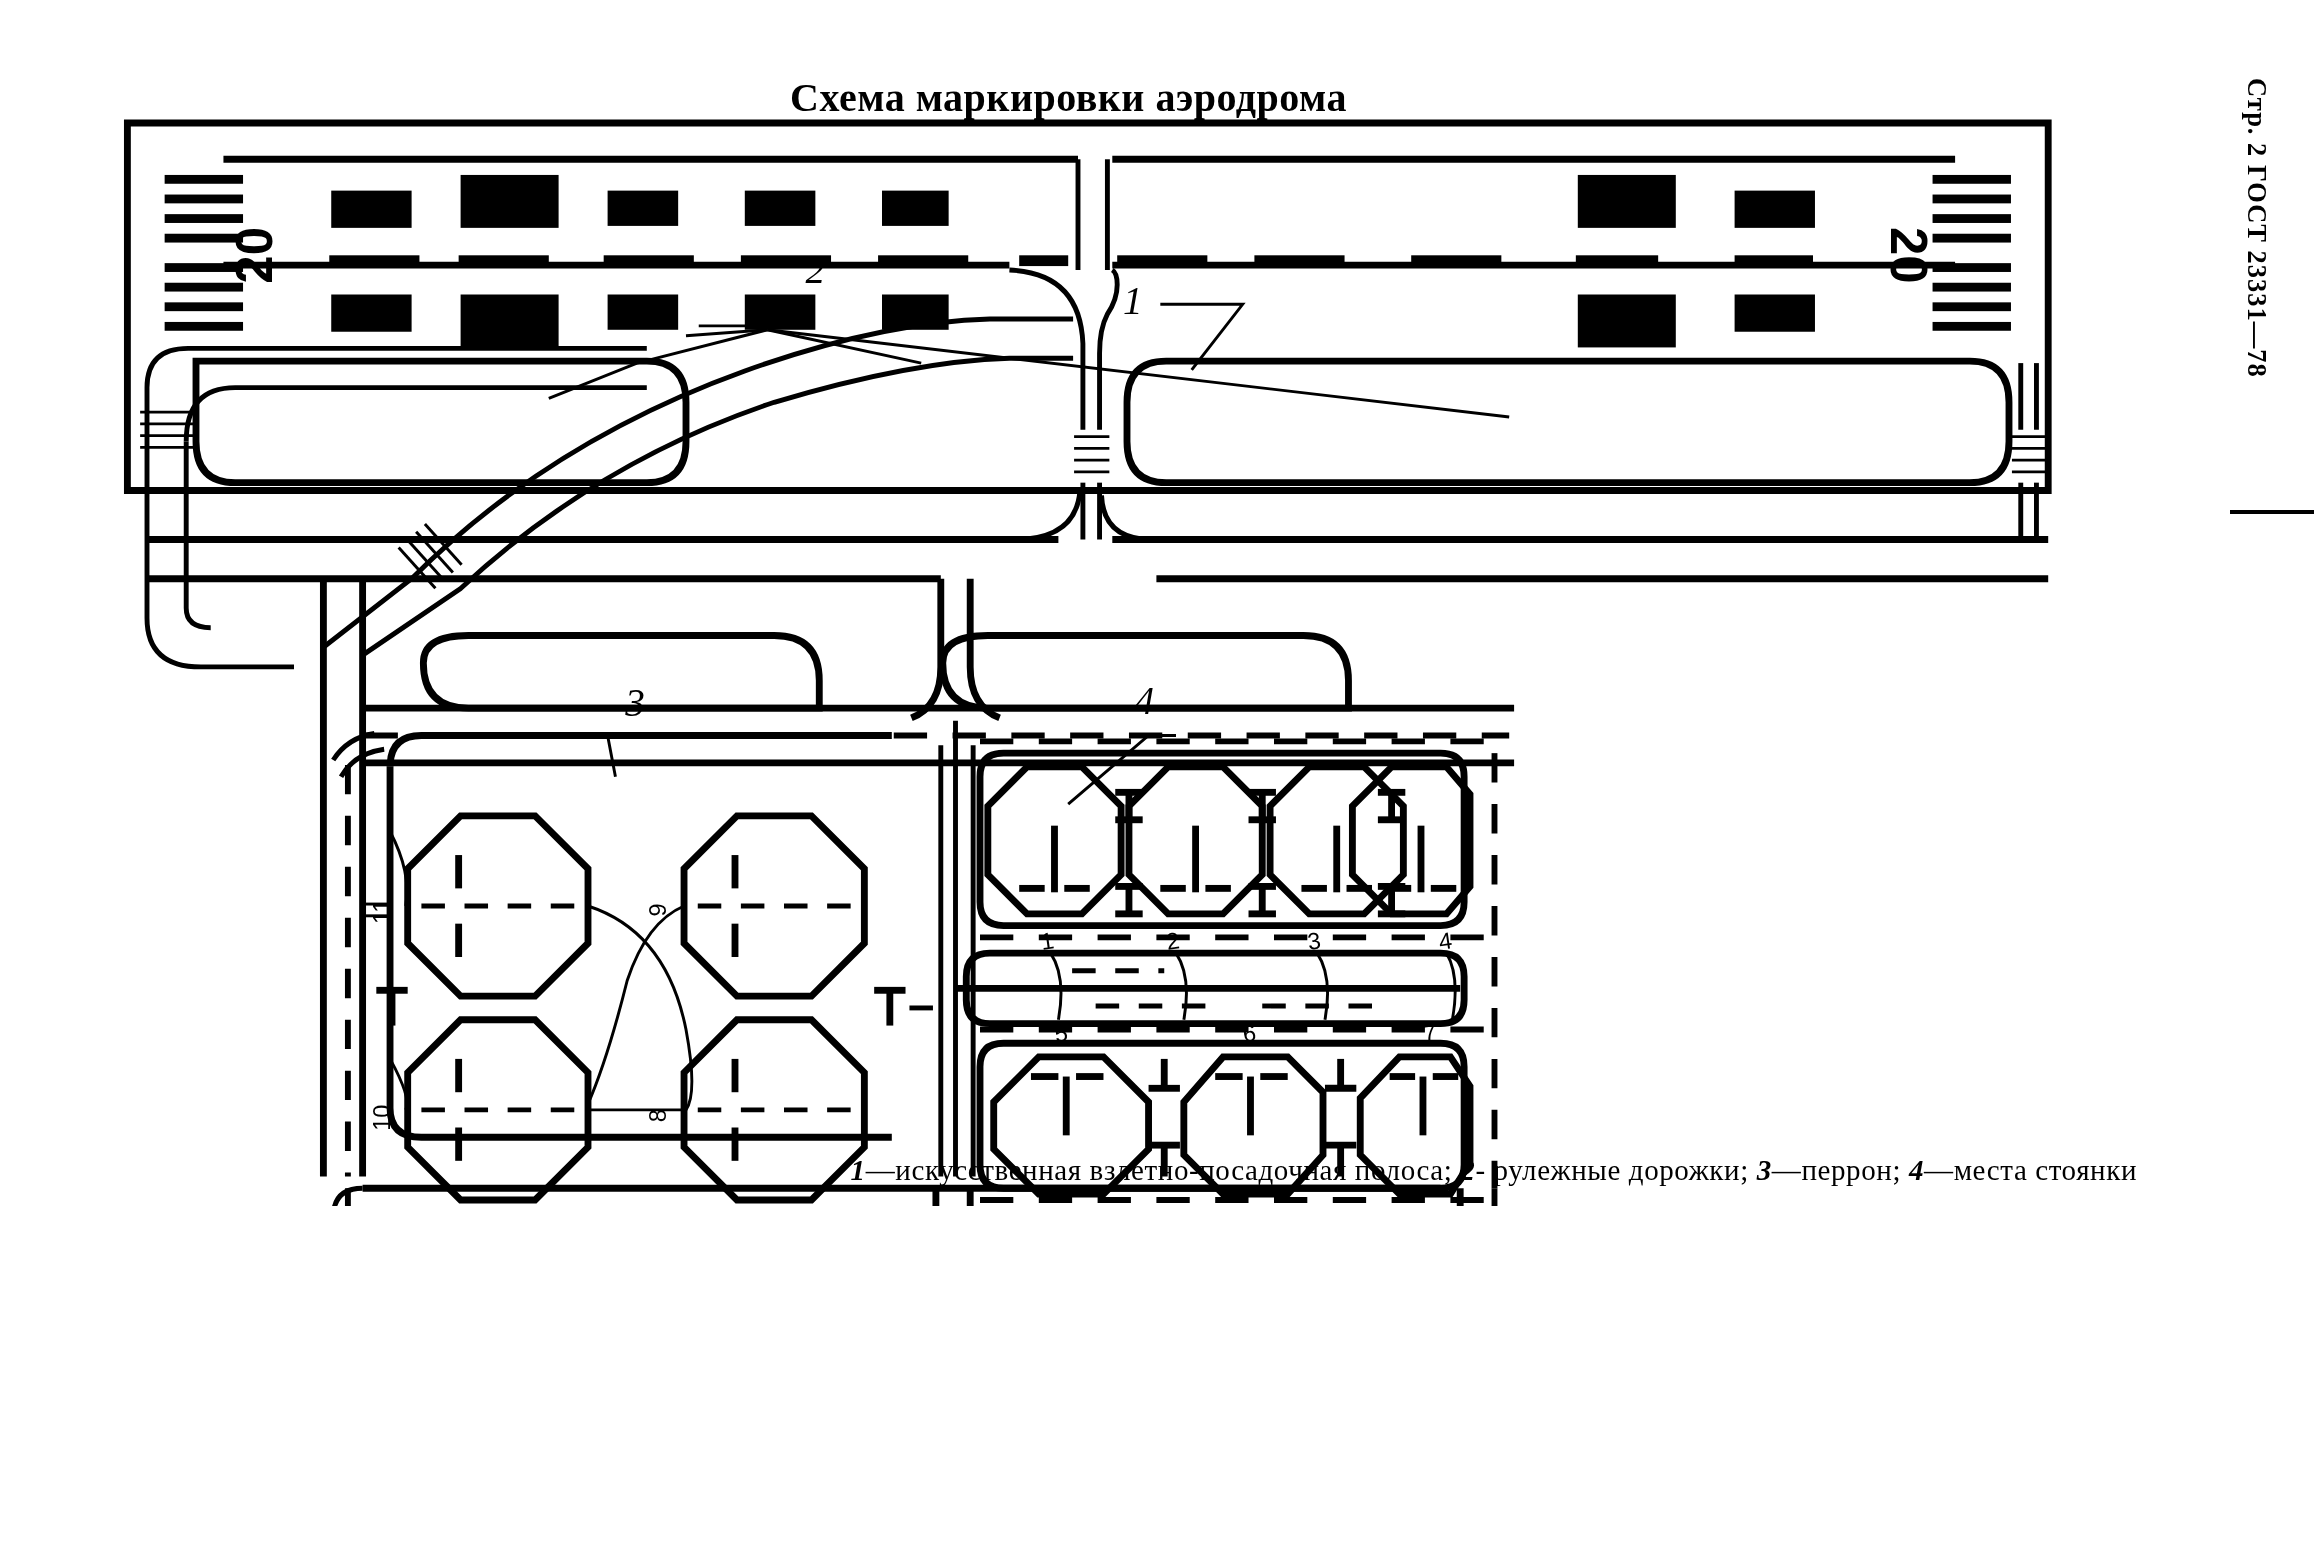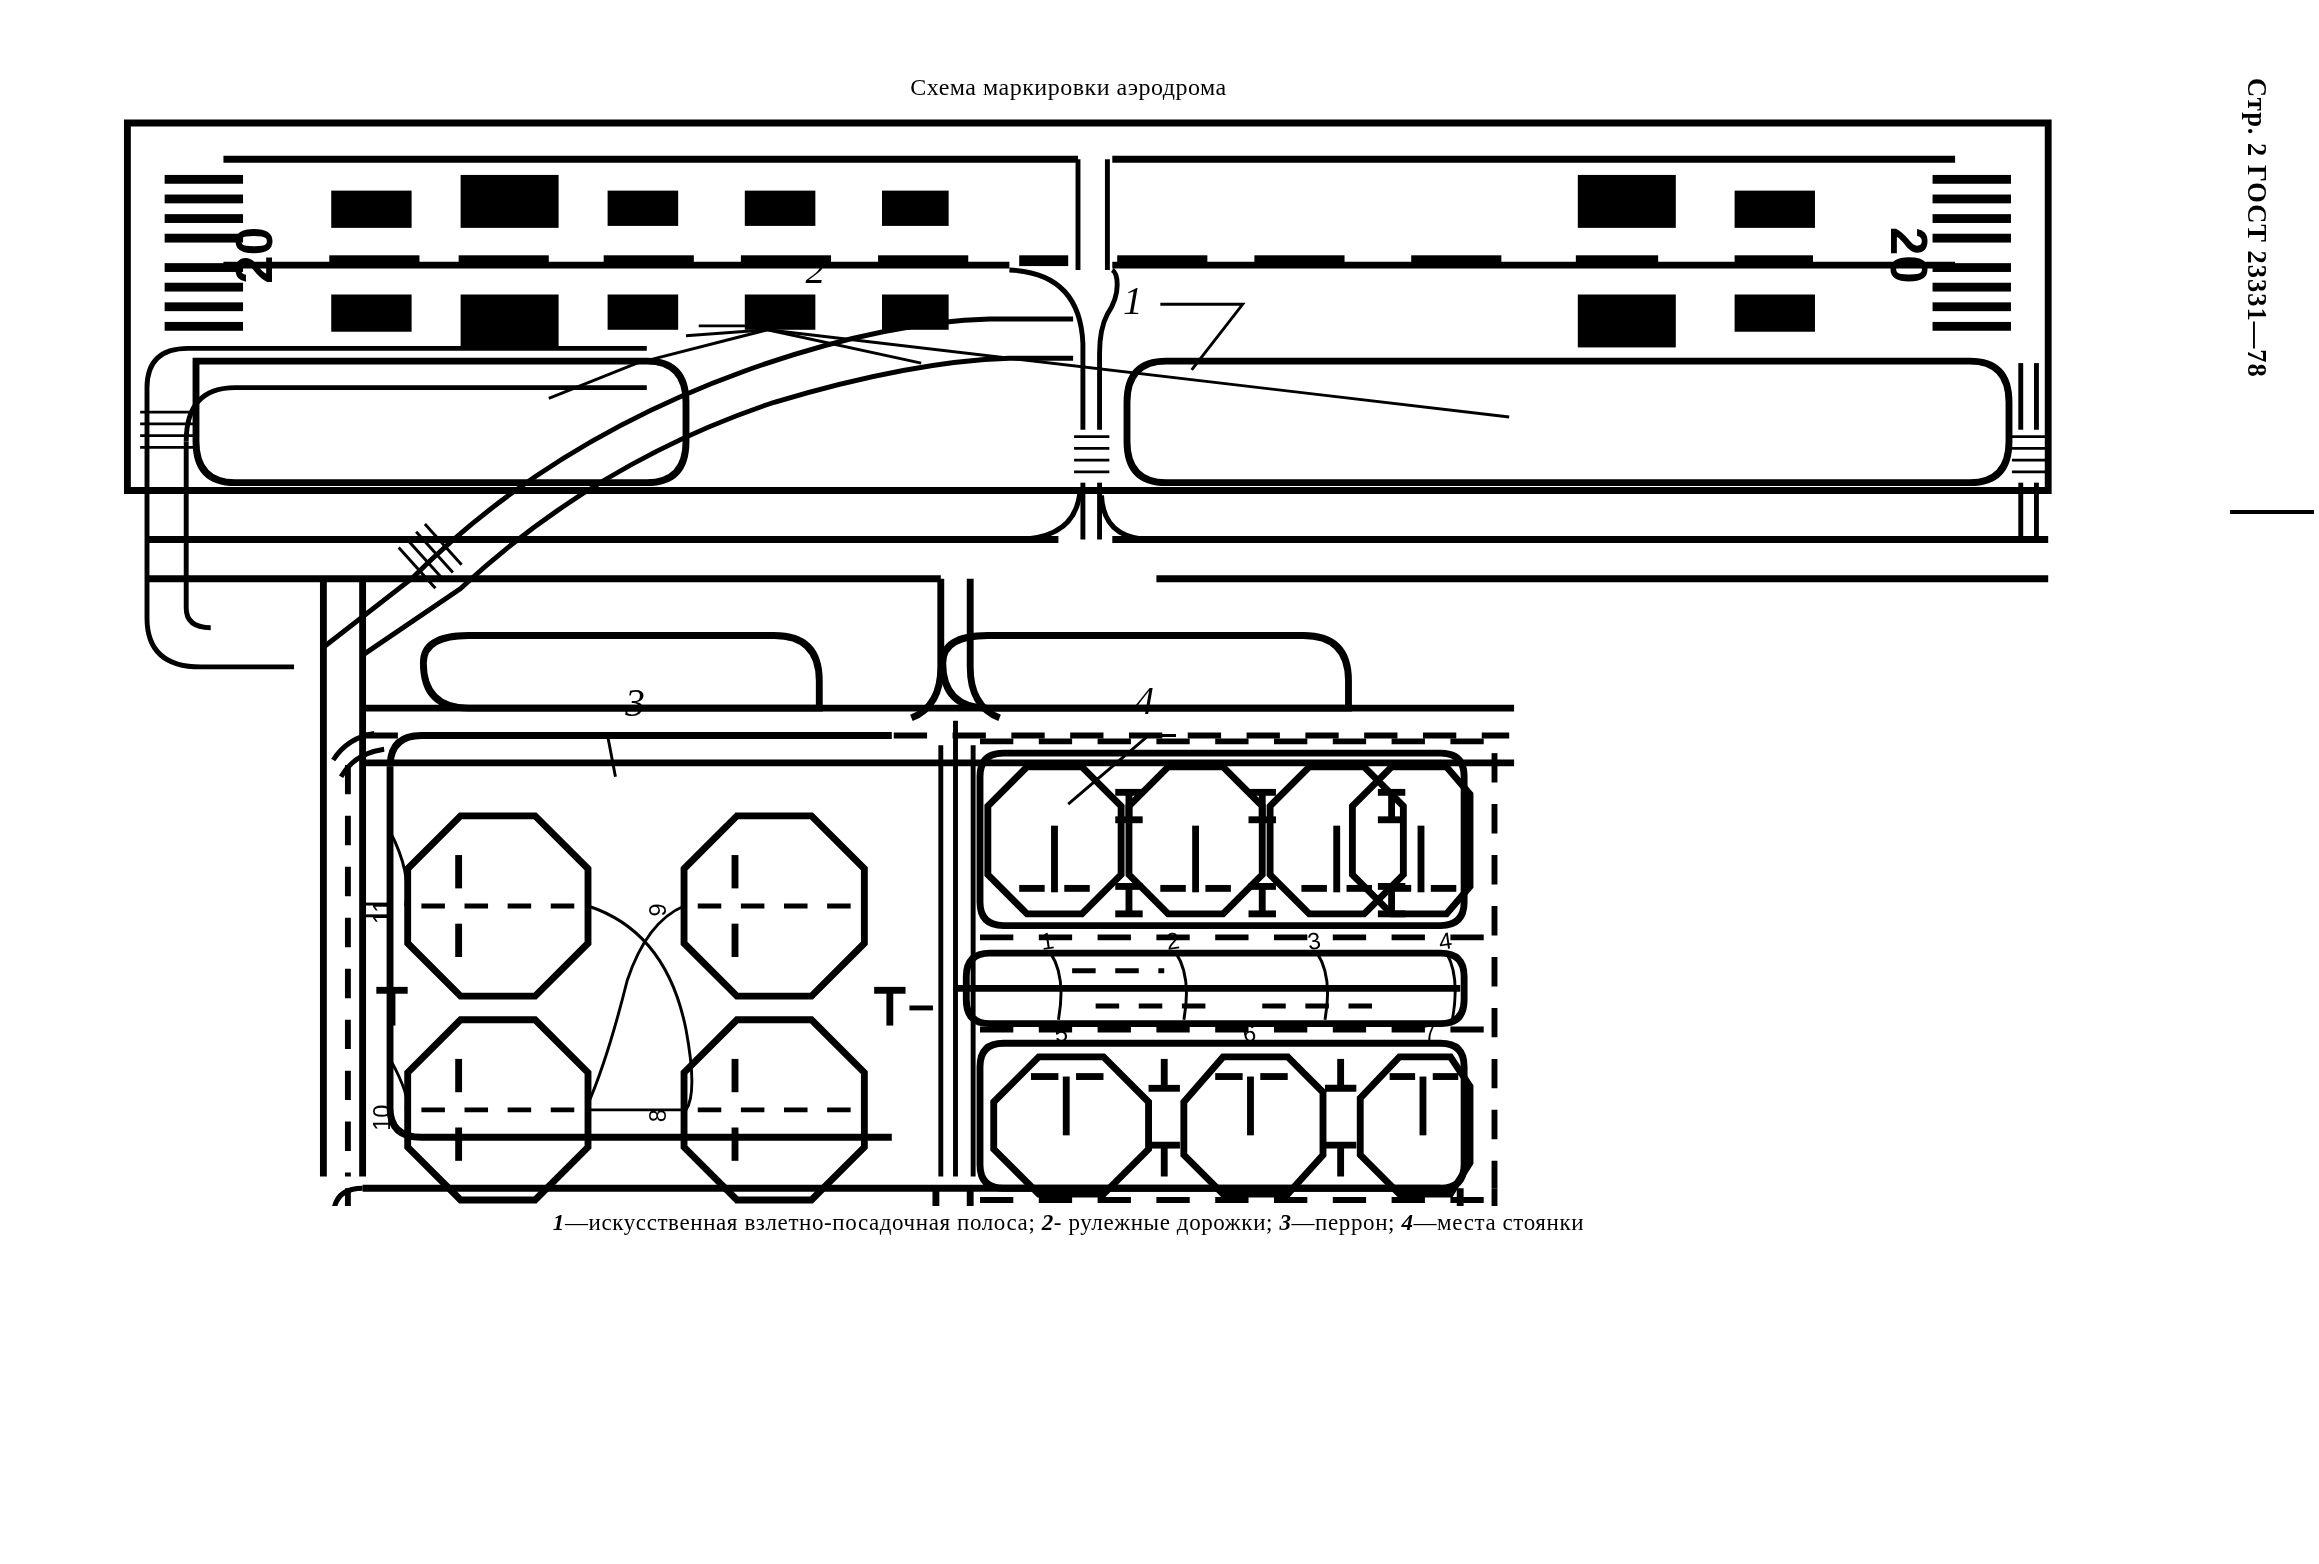--- a/index.html
+++ b/index.html
@@ -20,22 +20,22 @@
     left: 0; top: 0;
     width: 2319px;
     height: 1564px;
   }
   #title {
     position: absolute;
     left: 0;
     top: 74px;
     width: 2137px;
     text-align: center;
-    font-size: 24px;
-    font-weight: normal;
+    font-size: 40px;
+    font-weight: bold;
     letter-spacing: 0.5px;
   }
   #side-header {
     position: absolute;
     left: 2213px;
     top: 78px;
     width: 59px;
     height: 451px;
     writing-mode: vertical-rl;
     text-orientation: mixed;
@@ -55,24 +55,24 @@
   #diagram-wrap {
     position: absolute;
     left: 0;
     top: 118px;
     width: 2156px;
     height: 1088px;
   }
   #caption-legend {
     position: absolute;
     left: 0;
-    top: 1210px;
+    top: 1154px;
     width: 2137px;
-    text-align: center;
-    font-size: 23px;
+    text-align: right;
+    font-size: 29px;
     letter-spacing: 0.6px;
     white-space: nowrap;
   }
   #caption-legend .ref {
     font-style: italic;
     font-weight: bold;
   }
   #caption-fig {
     position: absolute;
     left: 0;

